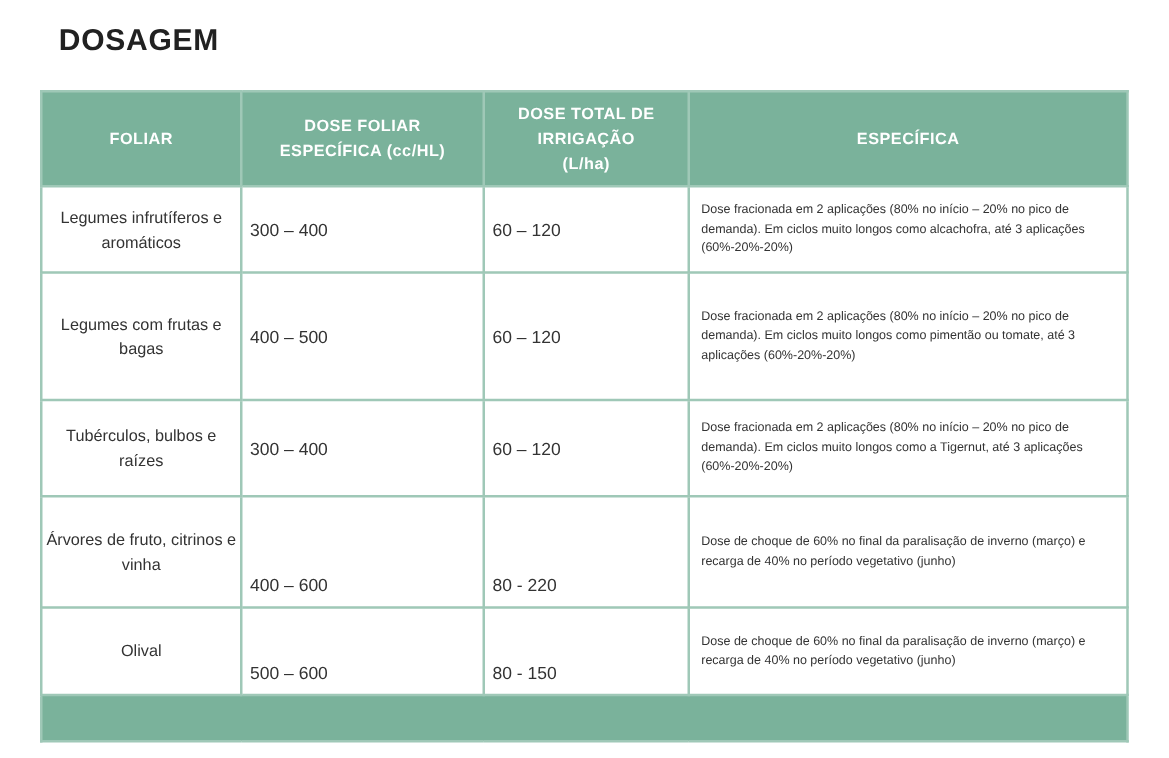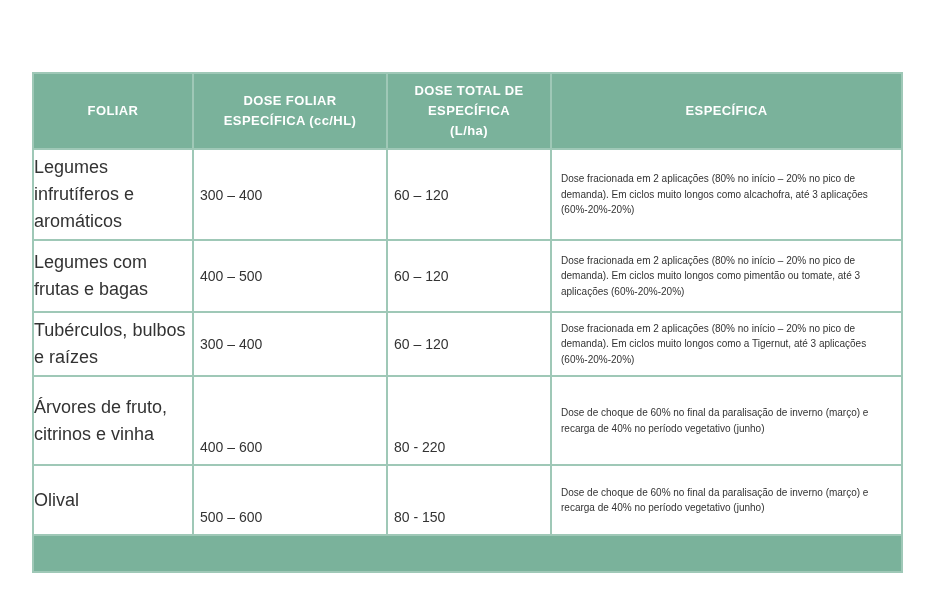--- a/index.html
+++ b/index.html
@@ -54,71 +54,72 @@
     white-space: pre-line;
     line-height: 1.55;
     padding: 2px 6px;
   }
   tbody td {
     background: #ffffff;
     color: #333333;
     vertical-align: middle;
   }
   td.cell-cultivo {
-    text-align: left;
-    font-size: 18px;
+    text-align: center;
+    font-size: 13px;
     line-height: 1.5;
     padding: 4px 0;
   }
   td.cell-num {
     text-align: left;
     font-size: 14px;
     padding: 4px 6px;
   }
   td.valign-bottom {
     vertical-align: bottom;
     padding-bottom: 9px;
   }
   td.cell-obs {
     text-align: left;
     font-size: 10px;
     line-height: 1.54;
     padding: 3px 8px 3px 9px;
   }
   tr.row-1 { height: 69px; }
-  tr.row-2 { height: 72px; }
-  tr.row-3 { height: 64px; }
+  tr.row-2 { height: 102px; }
+  tr.row-3 { height: 77px; }
   tr.row-4 { height: 89px; }
   tr.row-5 { height: 70px; }
   tr.footer-row { height: 37px; }
   tr.footer-row td {
     background: #7ab29b;
     border: 2px solid #9fc8b7;
   }
 </style>
 </head>
 <body>
 
 <div class="page">
 
+  <div class="page-title">DOSAGEM</div>
 
   <table class="dosage-table">
     <colgroup>
       <col class="col-cultivo">
       <col class="col-foliar">
       <col class="col-irrigacao">
       <col class="col-obs">
     </colgroup>
     <thead>
       <tr>
         <th>FOLIAR</th>
         <th>DOSE FOLIAR
 ESPECÍFICA (cc/HL)</th>
         <th>DOSE TOTAL DE
-ESPECÍFICA
+IRRIGAÇÃO
 (L/ha)</th>
         <th>ESPECÍFICA</th>
       </tr>
     </thead>
     <tbody>
       <tr class="row-1">
         <td class="cell-cultivo">Legumes infrutíferos e aromáticos</td>
         <td class="cell-num">300 – 400</td>
         <td class="cell-num">60 – 120</td>
         <td class="cell-obs">Dose fracionada em 2 aplicações (80% no início – 20% no pico de demanda). Em ciclos muito longos como alcachofra, até 3 aplicações (60%-20%-20%)</td>

